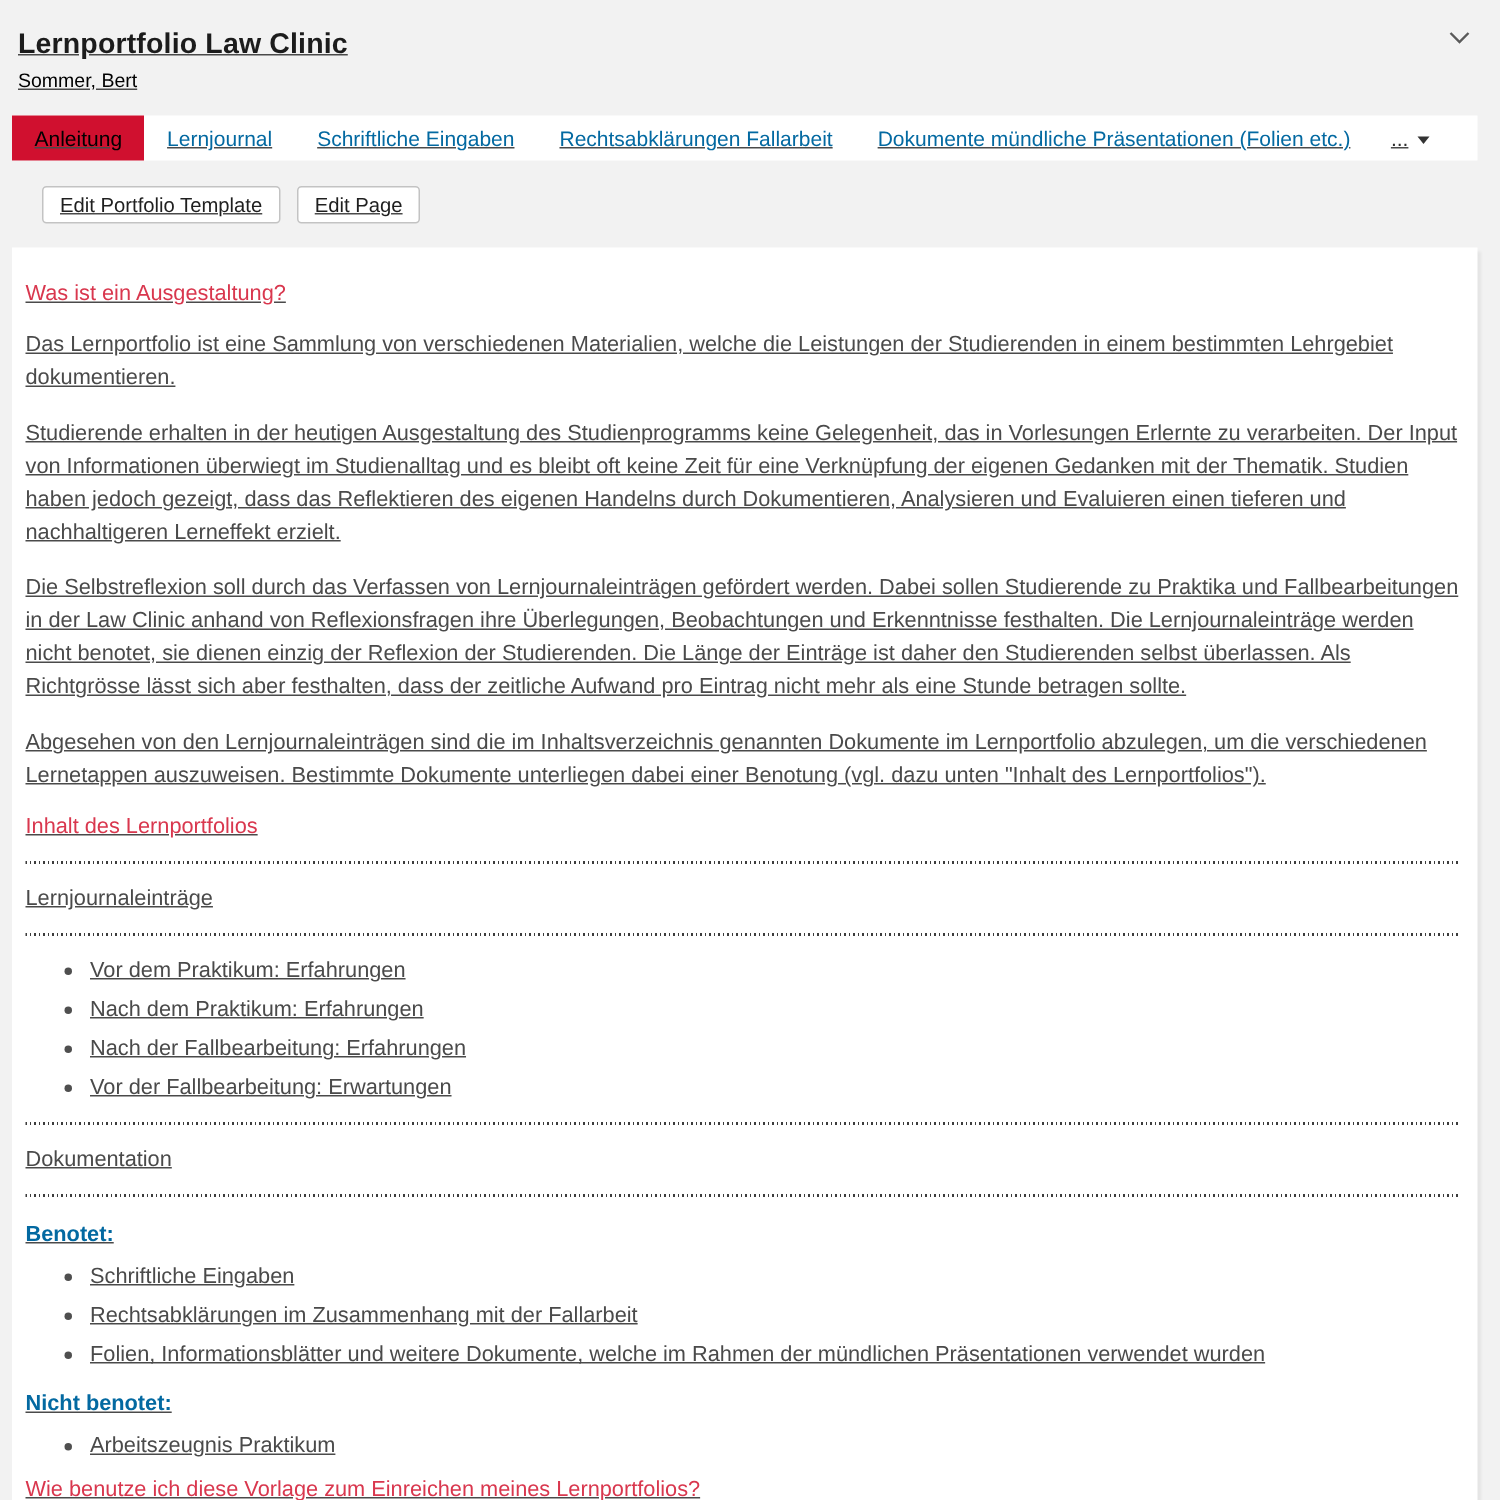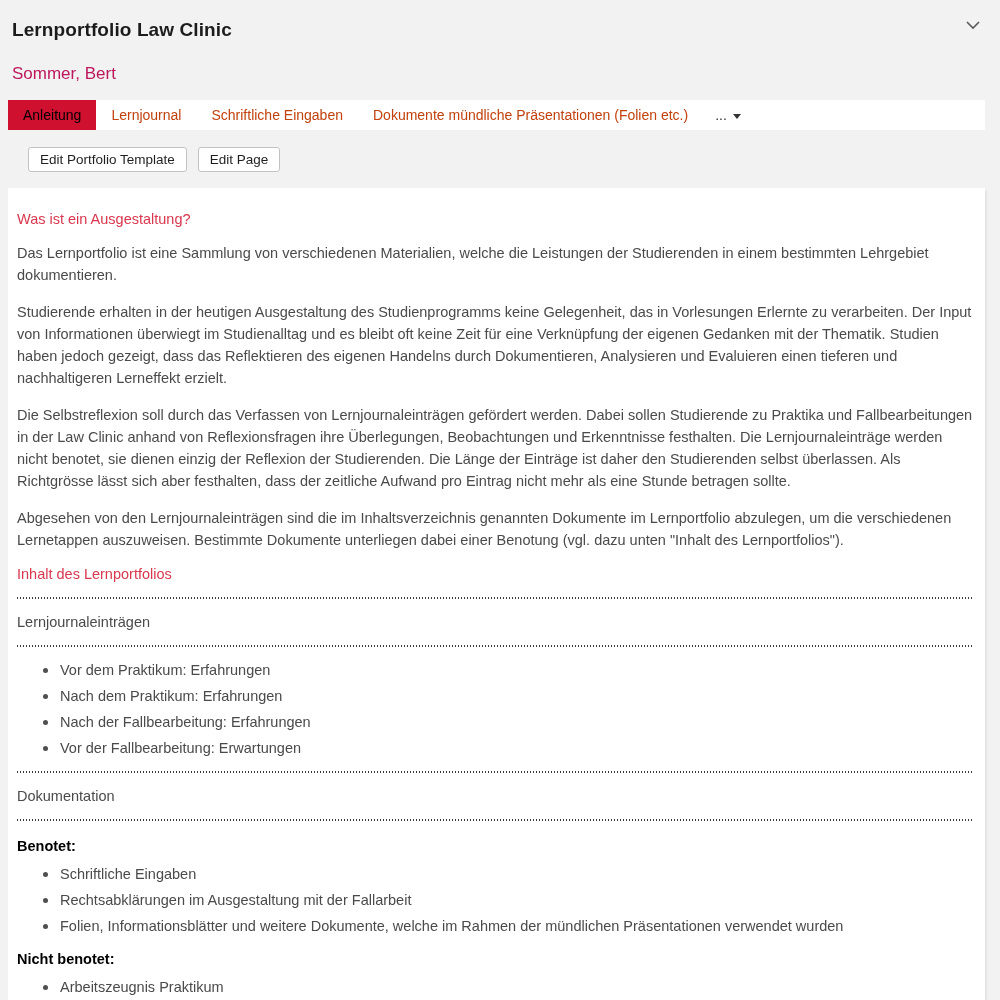--- a/index.html
+++ b/index.html
@@ -3,36 +3,36 @@
 <meta charset="utf-8">
 <style>
   * { box-sizing: border-box; }
   html, body { margin:0; padding:0; }
   body {
     width: 1000px; height: 1000px; overflow: hidden;
     background: #f2f2f2;
     font-family: "Liberation Sans", sans-serif;
     color: #4a4a4a;
   }
-  .page { position: relative; width: 1000px; height: 1000px; }
+  .page { position: relative; width: 1000px; height: 1000px; text-decoration: underline; }
 
   
   .header { padding: 19px 12px 0 12px; position: relative; }
   .page-title { font-size: 19px; font-weight: bold; color: #1c1c1c; letter-spacing: .1px; }
-  .page-subtitle { font-size: 17px; color: #be185d; margin-top: 23px; }
+  .page-subtitle { font-size: 13px; color: #000000; margin-top: 5px; }
   .collapse-btn { position: absolute; top: 20px; right: 19px; cursor: pointer; line-height: 0; }
 
   
   .tabbar {
     margin: 16px 8px 0 8px; background: #ffffff;
     display: flex; align-items: stretch; height: 30px; width: 977px;
   }
   .tab {
     display: flex; align-items: center; padding: 0 15px;
-    font-size: 14px; color: #c2410c; cursor: pointer; white-space: nowrap;
+    font-size: 14px; color: #0369a1; cursor: pointer; white-space: nowrap;
   }
   .tab.active { background: #d0102f; color: #000000; }
   .tab-more { display: flex; align-items: center; gap: 6px; padding: 0 12px; cursor: pointer; font-size: 14px; color: #2e2e2e; }
   .caret-down {
     width: 0; height: 0; display: inline-block;
     border-left: 4px solid transparent; border-right: 4px solid transparent;
     border-top: 5px solid #333; margin-top: 3px;
   }
 
   
@@ -49,21 +49,21 @@
     background: #ffffff; box-shadow: 2px 2px 2px rgba(0,0,0,0.06);
     padding: 10px 12px 18px 9px;
   }
   .red-link { display: block; color: #d9374e; font-size: 14.5px; margin: 13px 0; cursor: pointer; text-decoration: none; }
   .para { font-size: 14.5px; line-height: 1.52; color: #4a4a4a; margin: 15px 0; }
   .dotted-sep {
     height: 2px; border: none; margin: 15px 0;
     background-image: repeating-linear-gradient(90deg, #3c3c3c 0 1px, transparent 1px 3px);
   }
   .section-label { font-size: 14.5px; color: #4a4a4a; margin: 15px 0; }
-  .bold-label { font-size: 14.5px; font-weight: bold; color: #000000; margin: 17px 0 8px 0; }
+  .bold-label { font-size: 14.5px; font-weight: bold; color: #0369a1; margin: 17px 0 8px 0; }
   ul.bullet-list { list-style: none; margin: 12px 0; padding: 0 0 0 26px; }
   ul.bullet-list li { position: relative; padding-left: 17px; margin: 10px 0; font-size: 14.5px; color: #4a4a4a; }
   ul.bullet-list li::before {
     content: ""; position: absolute; left: 0; top: 6px;
     width: 5px; height: 5px; border-radius: 50%; background: #4f4f4f;
   }
 </style>
 </head>
 <body>
 
@@ -76,20 +76,21 @@
       <svg width="16" height="10" viewBox="0 0 16 10">
           <polyline points="2,2 8,8 14,2" fill="none" stroke="#5a5a5a" stroke-width="1.6"></polyline>
         </svg>
     </span>
   </div>
 
   <div class="tabbar">
     <div class="tab active">Anleitung</div>
     <div class="tab">Lernjournal</div>
     <div class="tab">Schriftliche Eingaben</div>
+    <div class="tab">Rechtsabklärungen Fallarbeit</div>
     <div class="tab">Dokumente mündliche Präsentationen (Folien etc.)</div>
     <div class="tab-more">
       <span>...</span>
       <span class="caret-down"></span>
     </div>
   </div>
 
   <div class="actions">
     <button class="btn">Edit Portfolio Template</button>
     <button class="btn">Edit Page</button>
@@ -101,41 +102,41 @@
 
     <p class="para">Das Lernportfolio ist eine Sammlung von verschiedenen Materialien, welche die Leistungen der Studierenden in einem bestimmten Lehrgebiet dokumentieren.</p>
     <p class="para">Studierende erhalten in der heutigen Ausgestaltung des Studienprogramms keine Gelegenheit, das in Vorlesungen Erlernte zu verarbeiten. Der Input von Informationen überwiegt im Studienalltag und es bleibt oft keine Zeit für eine Verknüpfung der eigenen Gedanken mit der Thematik. Studien haben jedoch gezeigt, dass das Reflektieren des eigenen Handelns durch Dokumentieren, Analysieren und Evaluieren einen tieferen und nachhaltigeren Lerneffekt erzielt.</p>
     <p class="para">Die Selbstreflexion soll durch das Verfassen von Lernjournaleinträgen gefördert werden. Dabei sollen Studierende zu Praktika und Fallbearbeitungen in der Law Clinic anhand von Reflexionsfragen ihre Überlegungen, Beobachtungen und Erkenntnisse festhalten. Die Lernjournaleinträge werden nicht benotet, sie dienen einzig der Reflexion der Studierenden. Die Länge der Einträge ist daher den Studierenden selbst überlassen. Als Richtgrösse lässt sich aber festhalten, dass der zeitliche Aufwand pro Eintrag nicht mehr als eine Stunde betragen sollte.</p>
     <p class="para">Abgesehen von den Lernjournaleinträgen sind die im Inhaltsverzeichnis genannten Dokumente im Lernportfolio abzulegen, um die verschiedenen Lernetappen auszuweisen. Bestimmte Dokumente unterliegen dabei einer Benotung (vgl. dazu unten "Inhalt des Lernportfolios").</p>
 
     <a class="red-link">Inhalt des Lernportfolios</a>
 
     <hr class="dotted-sep">
 
-    <div class="section-label">Lernjournaleinträgen</div>
+    <div class="section-label">Lernjournaleinträge</div>
 
     <hr class="dotted-sep">
 
     <ul class="bullet-list">
       <li>Vor dem Praktikum: Erfahrungen</li>
       <li>Nach dem Praktikum: Erfahrungen</li>
       <li>Nach der Fallbearbeitung: Erfahrungen</li>
       <li>Vor der Fallbearbeitung: Erwartungen</li>
     </ul>
 
     <hr class="dotted-sep">
 
     <div class="section-label">Dokumentation</div>
 
     <hr class="dotted-sep">
 
     <div class="bold-label">Benotet:</div>
     <ul class="bullet-list">
       <li>Schriftliche Eingaben</li>
-      <li>Rechtsabklärungen im Ausgestaltung mit der Fallarbeit</li>
+      <li>Rechtsabklärungen im Zusammenhang mit der Fallarbeit</li>
       <li>Folien, Informationsblätter und weitere Dokumente, welche im Rahmen der mündlichen Präsentationen verwendet wurden</li>
     </ul>
 
     <div class="bold-label">Nicht benotet:</div>
     <ul class="bullet-list">
       <li>Arbeitszeugnis Praktikum</li>
     </ul>
 
     <a class="red-link">Wie benutze ich diese Vorlage zum Einreichen meines Lernportfolios?</a>
 

